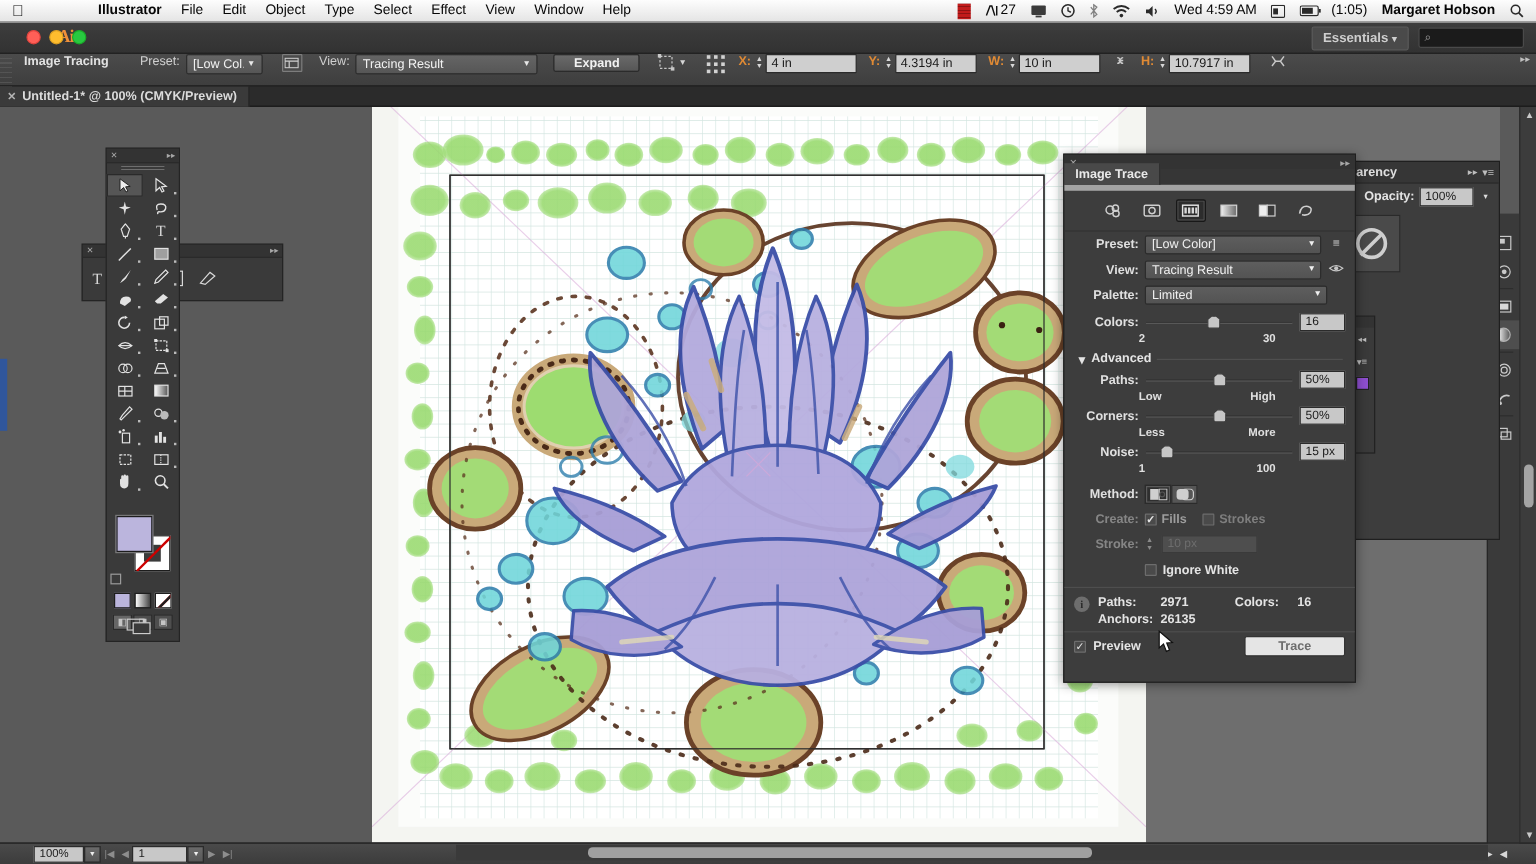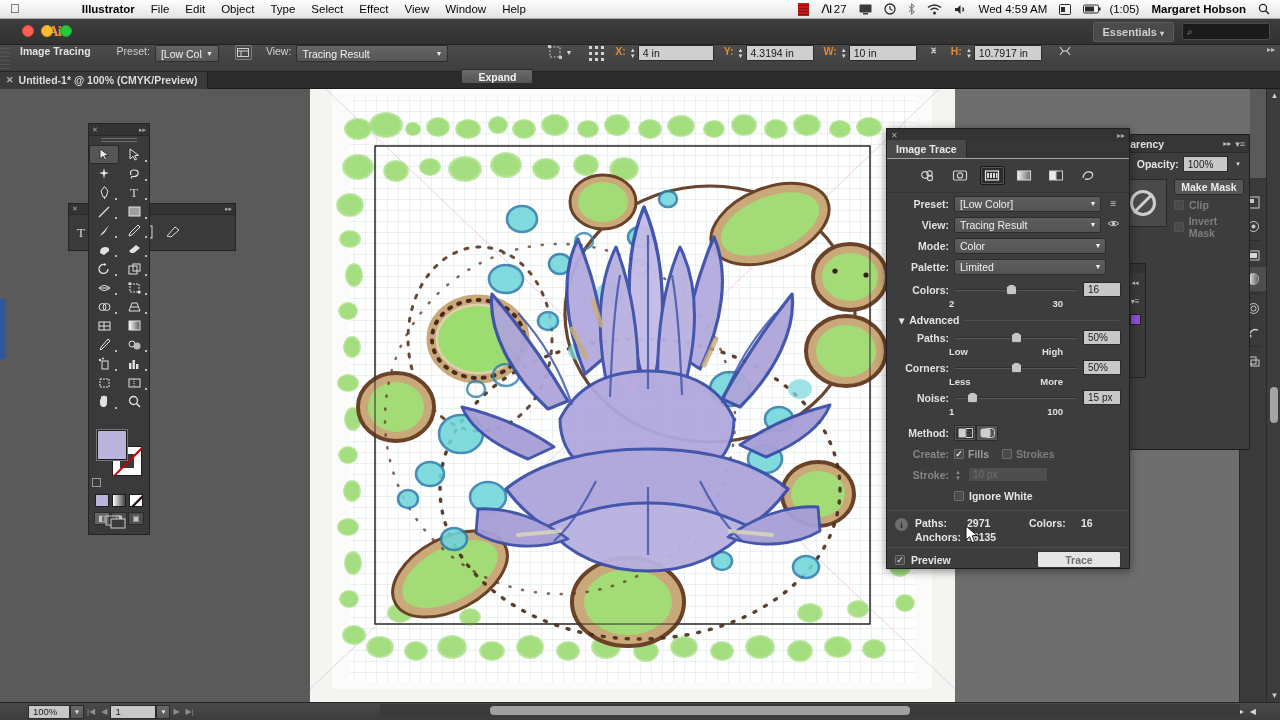--- a/index.html
+++ b/index.html
@@ -52,21 +52,21 @@
      border-radius:2px; height:17px; display:flex; align-items:center; color:#f2f2f2;
      font-size:10.5px; padding:0 2px 0 5px; position:relative;}
   .combo .cv { flex:1; white-space:nowrap; overflow:hidden; }
   .combo .ar { width:13px; text-align:center; color:#e8e8e8; font-size:7px; }
   .numfield { background:#cfcfcf; border:1px solid #2b2b2b; height:16px; color:#1a1a1a;
      font-size:10.5px; display:flex; align-items:center; padding-left:4px; border-radius:1px;}
   .stepper { width:8px; height:16px; display:flex; flex-direction:column; justify-content:center;
      align-items:center; color:#d8d8d8; font-size:6px; line-height:6px; margin-right:1px;}
   .btnx { background:linear-gradient(#6a6a6a,#565656); border:1px solid #2b2b2b; border-radius:2px;
      color:#f2f2f2; font-size:10.5px; font-weight:bold; height:15px; display:flex; align-items:center;
-     justify-content:center;margin-top:24px; }
+     justify-content:center; }
   .orange { color:#e08a34; font-weight:bold; font-size:10.5px; }
   .sqicon { width:17px; height:15px; border:1px solid #7d7d7d; background:#4a4a4a; border-radius:1px;}
 
   
   .tabbar { position:absolute; left:0; top:72px; width:1280px; height:17px;
      background:#2b2b2b; border-bottom:1px solid #1a1a1a; z-index:44; display:flex; align-items:center;}
   .doctab { height:17px; background:#3a3a3a; border-right:1px solid #202020;
      display:flex; align-items:center; padding:0 10px 0 6px; color:#dcdcdc;
      font-size:10.5px; font-weight:bold; gap:5px;}
   .doctab .x { font-size:9px; color:#b4b4b4; }
@@ -131,21 +131,21 @@
   .typerow { display:flex; align-items:center; height:36px; padding-left:8px; gap:13px;
      color:#d8d8d8; font-size:13px; }
 
   
   .itpanel { position:absolute; left:886px; top:128px; width:244px; height:441px;
      background:#3d3d3d; border:1px solid #1f1f1f; z-index:40;
      box-shadow:0 2px 9px rgba(0,0,0,.45); }
   .itbar { height:12px; background:#333; display:flex; justify-content:space-between;
      align-items:center; padding:0 4px; color:#a8a8a8; font-size:8px; }
   .ittabrow { height:18px; background:#363636; display:flex; align-items:flex-end;
-     border-bottom:1px solid #a3a3a3; }
+     border-bottom:5px solid #a3a3a3; }
   .ittab { background:#494949; color:#e9e9e9; font-size:10.5px; font-weight:bold;
      padding:3px 9px 3px; border-right:1px solid #2a2a2a; }
   .iticons { height:34px; display:flex; align-items:center; justify-content:center;
      gap:7px; border-bottom:1px solid #333; }
   .iti { width:25px; height:19px; border:1px solid transparent; border-radius:2px;
      display:flex; align-items:center; justify-content:center; color:#cfcfcf; }
   .iti.on { background:#2c2c2c; border-color:#181818; box-shadow:inset 0 0 0 1px #555;}
   .itrow { display:flex; align-items:center; height:21px; padding:0 8px 0 6px; gap:5px;}
   .itlab { width:56px; text-align:right; color:#e0e0e0; font-size:10.5px; font-weight:bold;}
   .itlab.dim { color:#868686; }
@@ -579,31 +579,20 @@
     <div class="tprow">
       <span style="width:14px;text-align:center;color:#ddd;font-size:7px">▾</span>
       <span style="color:#e4e4e4;font-size:10.5px;font-weight:bold">Opacity:</span>
       <div class="opbox">100%</div>
       <span style="width:12px;text-align:center;color:#ddd;font-size:7px">▾</span>
     </div>
     <div style="display:flex; padding:4px 5px; gap:7px;">
       <div class="thumbbox">
         <div class="noentry"></div>
       </div>
-      <div style="flex:1; display:flex; flex-direction:column; gap:4px;">
-        <div class="maskbtn">Make Mask</div>
-        <div class="chkrow dim">
-          <span class="chk"></span>
-          <span>Clip</span>
-        </div>
-        <div class="chkrow dim">
-          <span class="chk"></span>
-          <span>Invert Mask</span>
-        </div>
-      </div>
     </div>
   </div>
 
   <div class="swflyout">
     <div class="hd"></div>
     <div class="swcell" style="color:#bdbdbd;font-size:7px">◂◂</div>
     <div class="swcell" style="color:#bdbdbd;font-size:8px">▾≡</div>
     <div class="swcell">
       <div class="purplesw"></div>
     </div>
@@ -677,27 +666,20 @@
         <span>Tracing Result</span>
         <span class="ar">▼</span>
       </div>
       <div class="itmenu">
         <svg width="13" height="9" viewBox="0 0 13 9">
             <path d="M1 4.5 Q6.5 0 12 4.5 Q6.5 9 1 4.5Z" fill="none" stroke="#c6c6c6" stroke-width="1"></path>
             <circle cx="6.5" cy="4.5" r="1.7" fill="#c6c6c6"></circle>
           </svg></div>
     </div>
 
-    <div class="itrow">
-      <div class="itlab">Mode:</div>
-      <div class="itcombo" style="margin-right:15px">
-        <span>Color</span>
-        <span class="ar">▼</span>
-      </div>
-    </div>
 
     <div class="itrow">
       <div class="itlab">Palette:</div>
       <div class="itcombo" style="margin-right:15px">
         <span>Limited</span>
         <span class="ar">▼</span>
       </div>
     </div>
 
     <div class="sliderrow" style="margin-top:4px">

